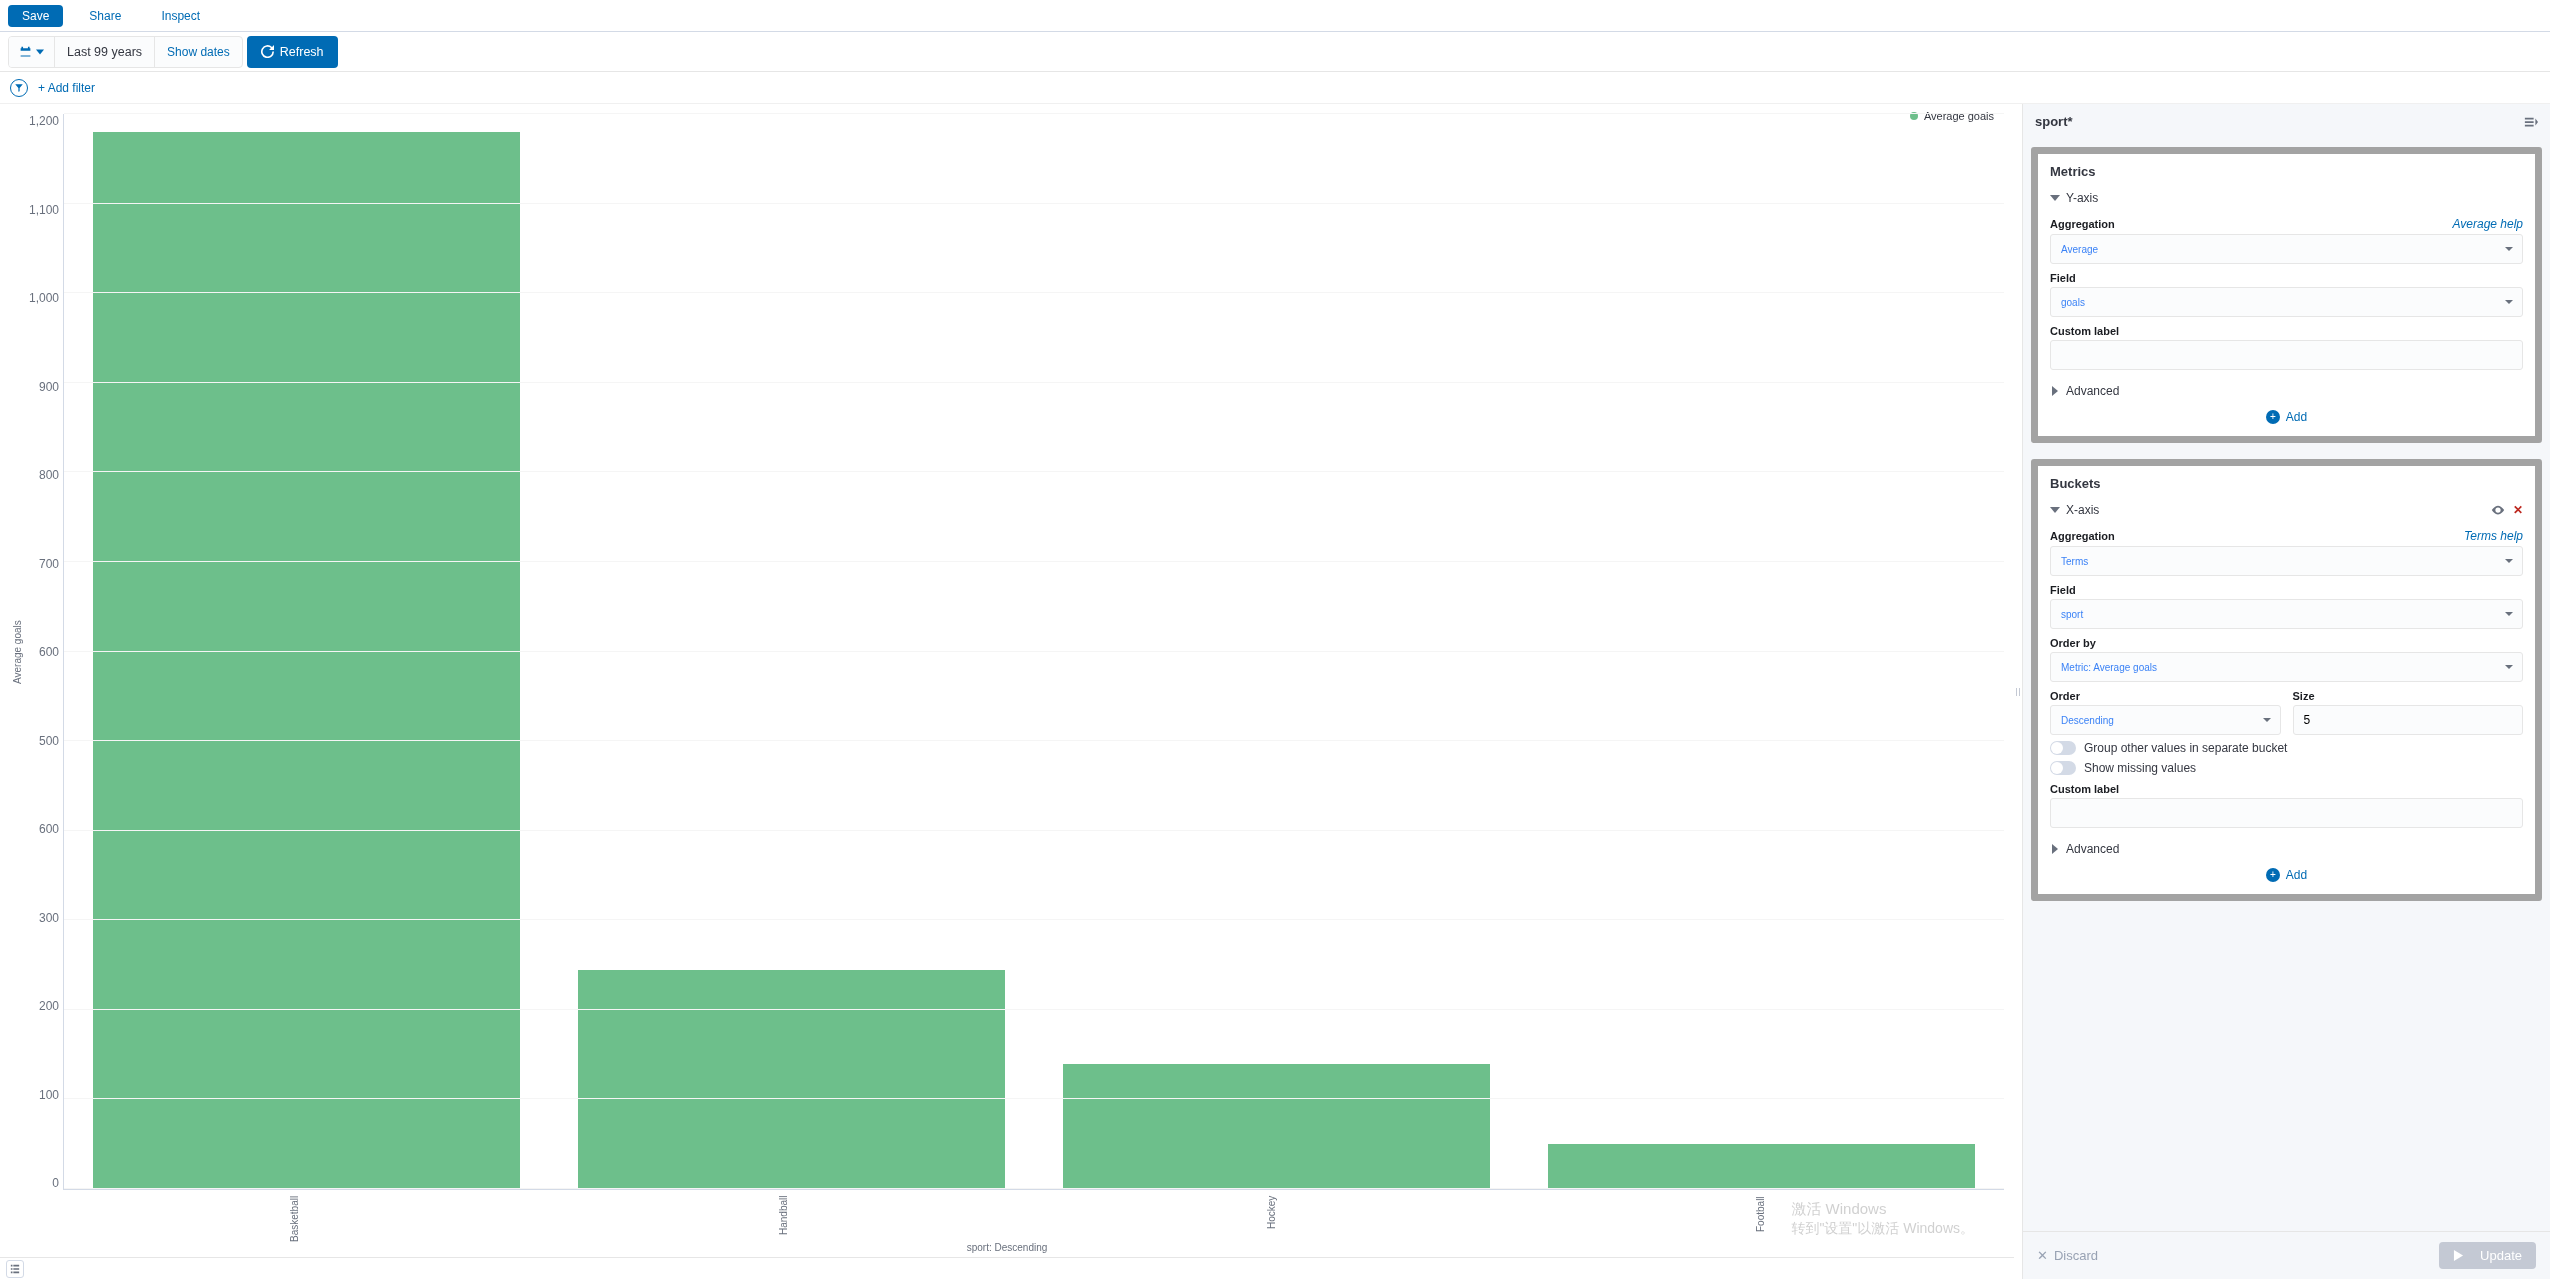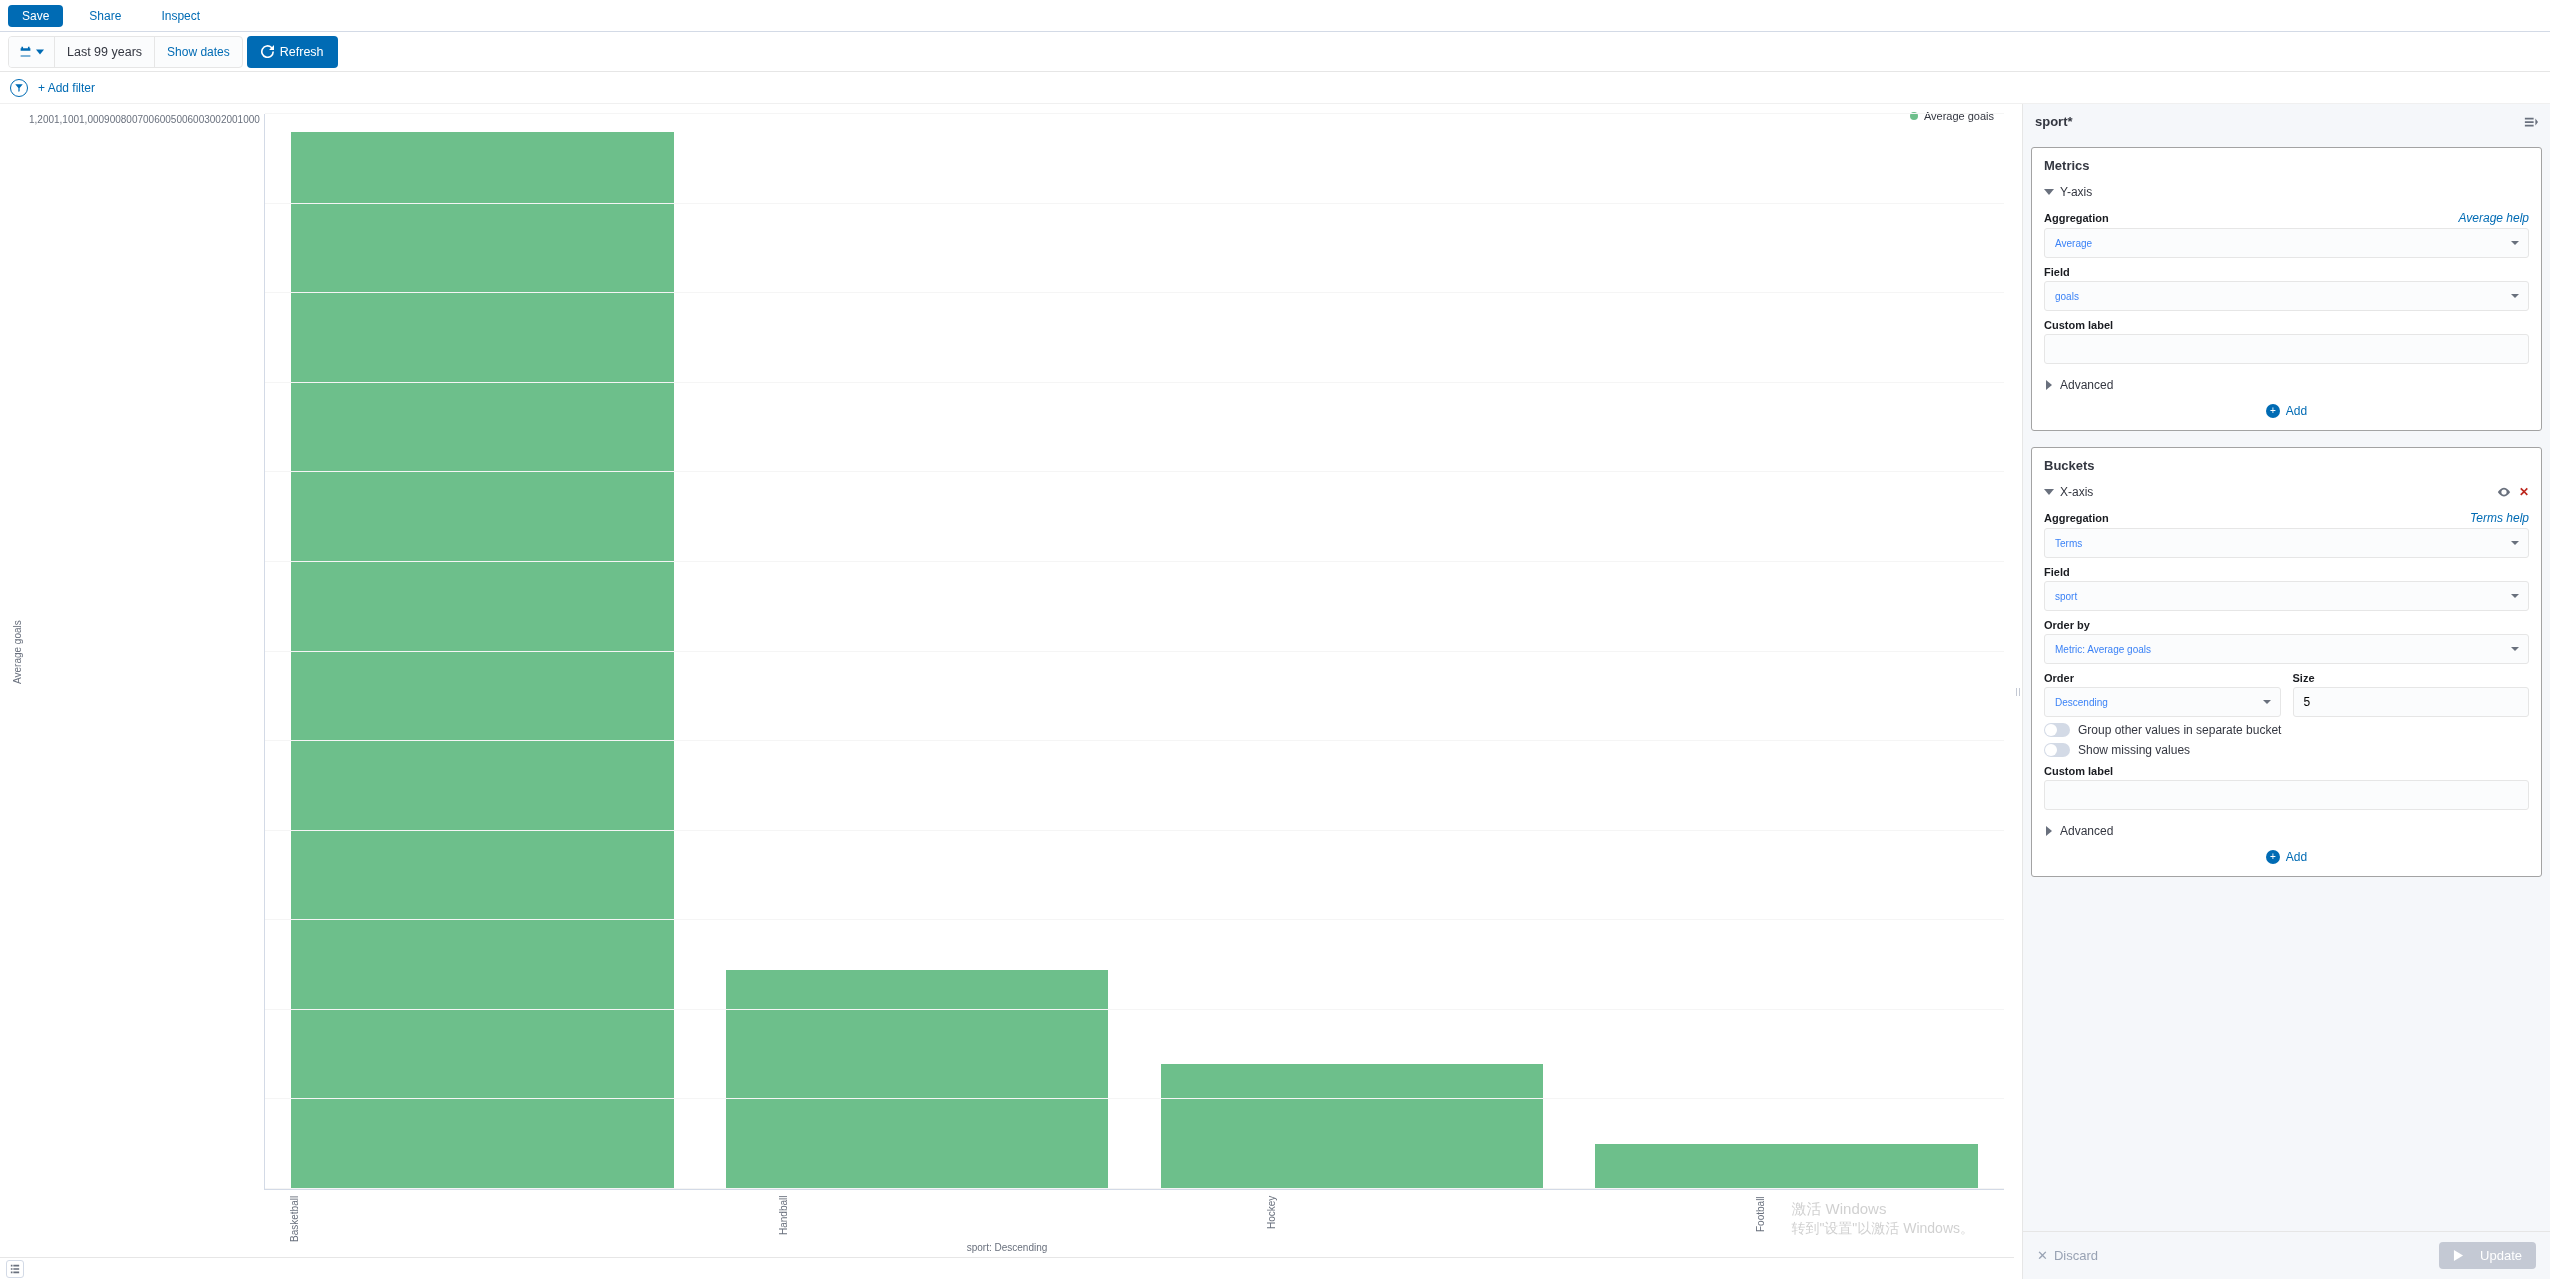--- a/index.html
+++ b/index.html
@@ -23,40 +23,40 @@
 .filterbar { display:flex; align-items:center; padding: 6px 10px; gap: 10px; border-bottom:1px solid #f0f0f0; height: 32px; }
 .chip-icon { width:18px; height:18px; border:1px solid #006BB4; border-radius:50%; display:flex; align-items:center; justify-content:center; color:#006BB4; font-size:11px; cursor:pointer; }
 .add-filter { color:#006BB4; font-size:12px; cursor:pointer; }
 
 .main { display:flex; height: calc(100vh - 104px); }
 .chart-col { flex:1; position:relative; display:flex; flex-direction:column; }
 .legend { position:absolute; top:6px; right:20px; font-size:11px; display:flex; align-items:center; gap:6px; }
 .legend-dot { width:8px; height:8px; border-radius:50%; background:#6dbf8b; }
 .chart-body { flex:1; display:flex; padding: 10px 10px 4px 10px; }
 .y-axis-lbl { writing-mode: vertical-rl; transform: rotate(180deg); font-size:10px; color:#69707D; text-align:center; padding: 0 2px; }
-.y-ticks { display:flex; flex-direction:row; justify-content:space-between; padding:0 4px; font-size:10px; color:#69707D; text-align:right; }
+.y-ticks { display:flex; flex-direction:column; justify-content:space-between; padding:0 4px; font-size:12px; color:#69707D; text-align:right; }
 .plot { flex:1; position:relative; border-left:1px solid #d3dae6; border-bottom:1px solid #d3dae6; }
 .grid-line { position:absolute; left:0; right:0; border-top:1px solid #f5f5f5; }
 .bars { position:absolute; inset:0; display:flex; align-items:flex-end; }
 .bar-slot { flex:1; display:flex; justify-content:center; align-items:flex-end; height:100%; }
 .bar { width:88%; background:#6dbf8b; }
 .x-ticks-row { display:flex; padding: 2px 10px 0 50px; }
 .x-tick { flex:1; text-align:center; font-size:10px; color:#69707D; writing-mode: vertical-rl; transform: rotate(180deg); height:44px; display:flex; align-items:center; justify-content:flex-end; }
 .x-label { text-align:center; font-size:10px; color:#69707D; font-weight:500; padding: 2px 0 4px 0; }
 .resize-handle { width:8px; display:flex; align-items:center; justify-content:center; color:#c4c9d4; cursor:col-resize; }
 .bottom-icon-bar { height:22px; border-top:1px solid #e6e6e6; display:flex; align-items:center; padding:0 6px; }
 .small-icon-btn { width:18px; height:18px; border:1px solid #d3dae6; border-radius:3px; display:flex; align-items:center; justify-content:center; color:#69707D; font-size:10px; cursor:pointer; background:#fff; }
 
 .side-panel { width:528px; background:#f5f7fa; border-left:1px solid #e6e6e6; display:flex; flex-direction:column; overflow:auto; }
 .sp-title { font-size:13px; font-weight:600; padding:10px 12px; display:flex; justify-content:space-between; align-items:center; }
 .tabs { display:flex; border-bottom:1px solid #d3dae6; padding: 0 12px; gap:18px; }
 .tab { padding: 6px 0; font-size:12px; color:#006BB4; cursor:pointer; }
 .tab.inactive { color:#343741; }
 .tab.active { border-bottom:2px solid #006BB4; }
-.section { background:#fff; margin: 8px; border:1px solid #a3a3a3; border-radius:3px; padding:10px 12px; }
+.section { background:#fff; margin: 8px; border:7px solid #a3a3a3; border-radius:3px; padding:10px 12px; }
 .section-title { font-size:13px; font-weight:600; margin-bottom:8px; }
 .acc-header { display:flex; align-items:center; gap:6px; font-size:12px; font-weight:500; padding:4px 0; cursor:pointer; }
 .field-label { font-size:11px; font-weight:600; color:#1a1c21; margin:8px 0 3px 0; display:flex; justify-content:space-between; align-items:center; }
 .help-link { color:#006BB4; font-weight:400; font-size:12px; cursor:pointer;font-style:italic; }
 .sel { width:100%; height:30px; border:1px solid #e6e6e6; border-radius:3px; background:#fbfcfd; padding:0 28px 0 10px; font-size:10px; color:#3b82f6; appearance:none; position:relative; }
 .sel-wrap { position:relative; }
 .sel-wrap::after { content:""; position:absolute; right:10px; top:50%; width:0; height:0; border-left:4px solid transparent; border-right:4px solid transparent; border-top:4px solid #69707D; transform:translateY(-50%); pointer-events:none; }
 .txt-input { width:100%; height:30px; border:1px solid #e6e6e6; border-radius:3px; background:#fbfcfd; padding:0 10px; font-size:12px; }
 .row2 { display:flex; gap:12px; }
 .row2 > div { flex:1; }

